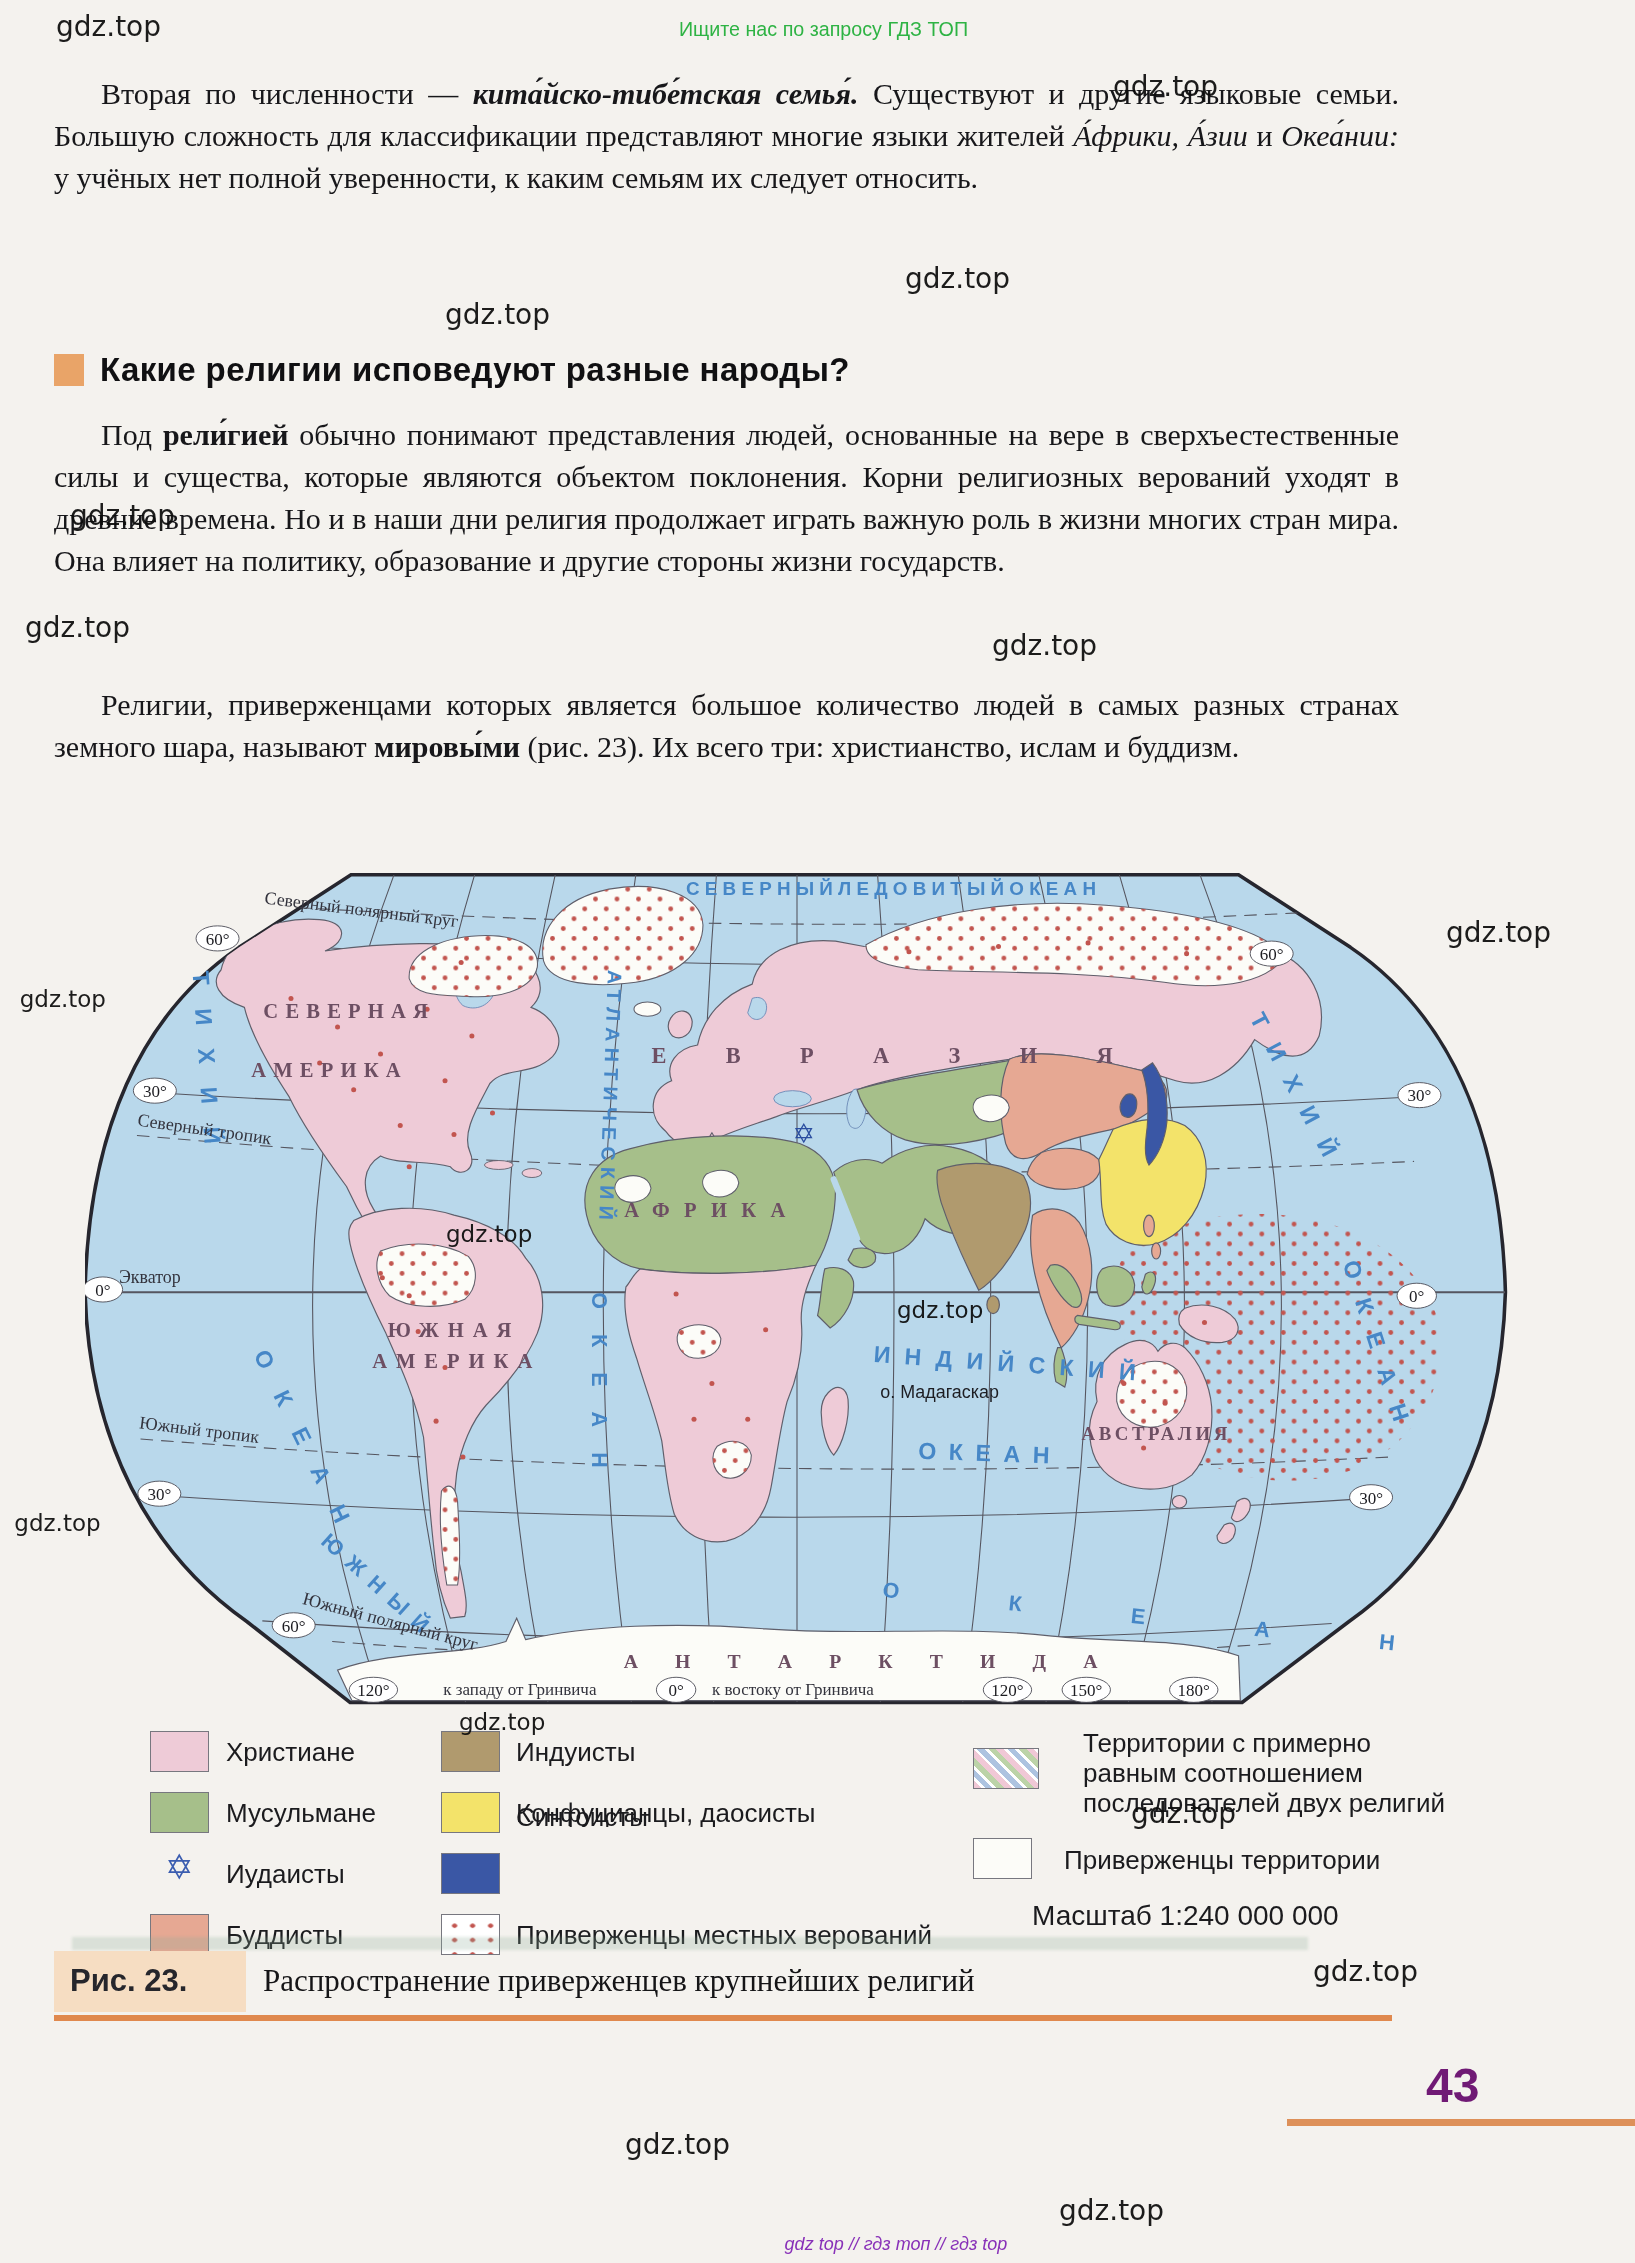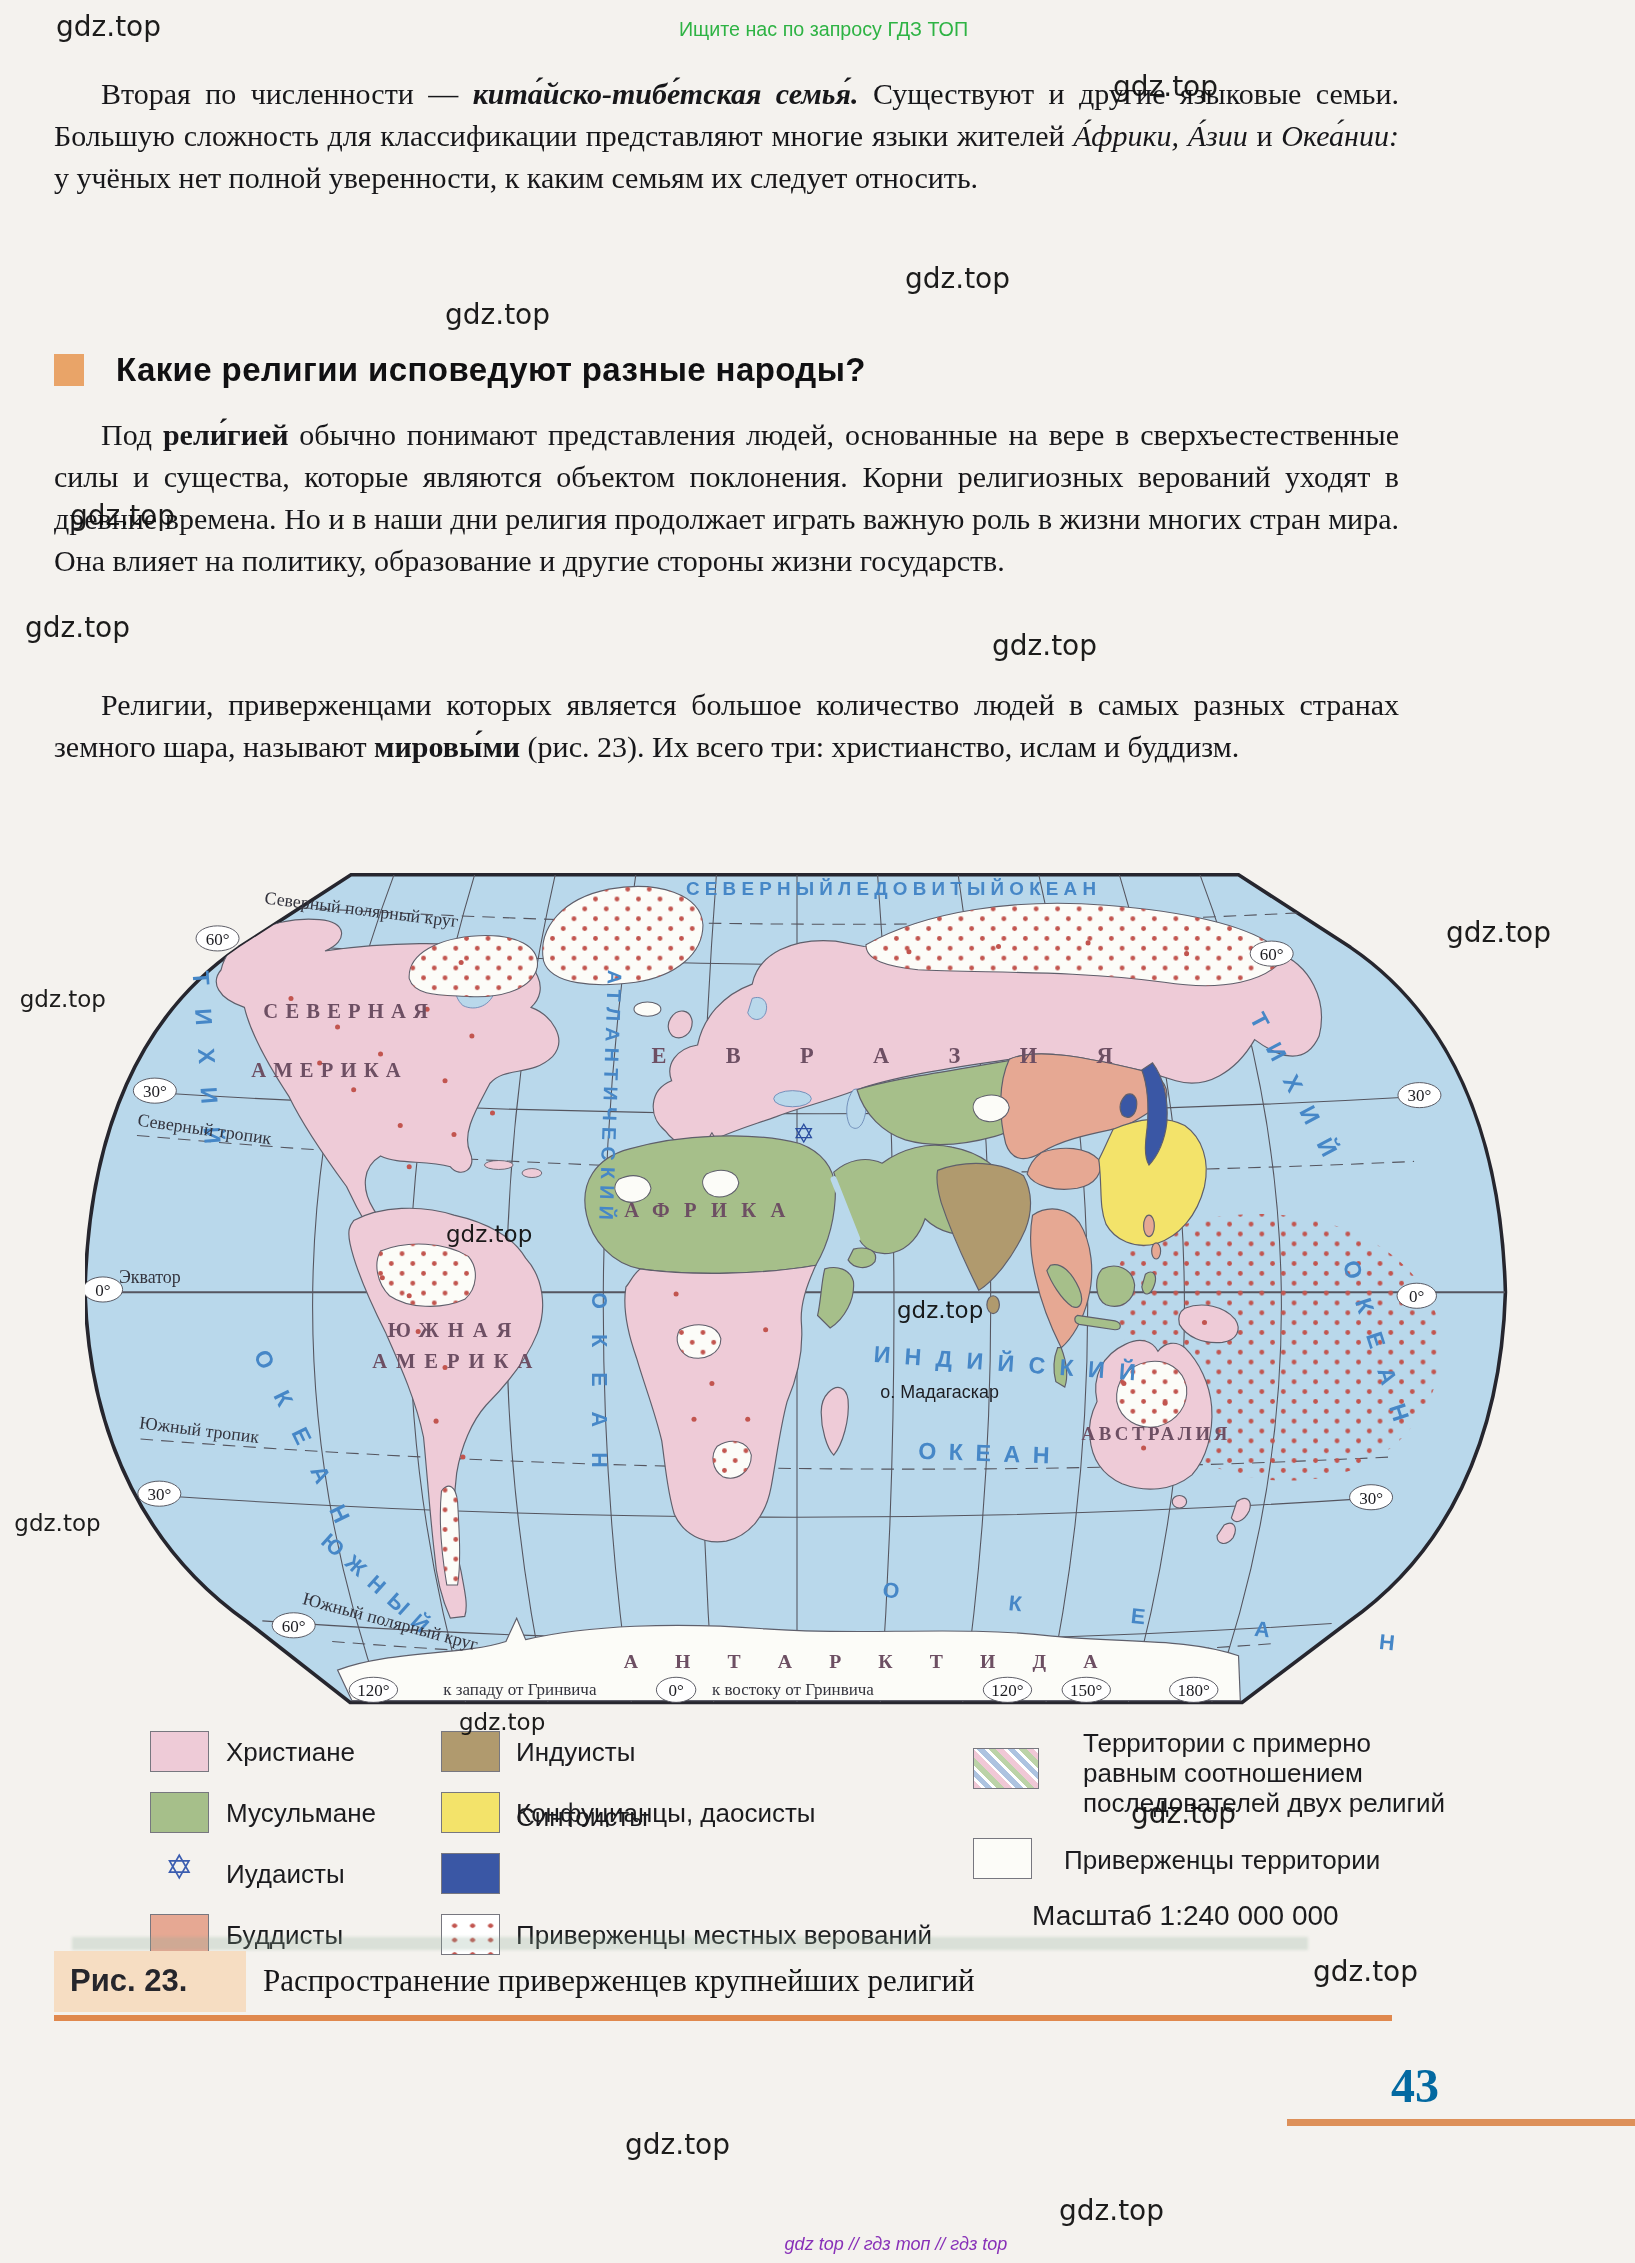--- a/index.html
+++ b/index.html
@@ -19,21 +19,21 @@
   }
   .wm.sm{font-size:23px;}
   .para{
     position:absolute;left:54px;width:1345px;
     font-size:30px;line-height:42px;text-align:justify;text-indent:47px;
   }
   .seg-b{font-weight:bold;}
   .seg-i{font-style:italic;}
   .seg-bi{font-weight:bold;font-style:italic;}
   .heading{
-    position:absolute;left:54px;top:351px;display:flex;align-items:center;gap:32px;
+    position:absolute;left:54px;top:351px;display:flex;align-items:center;gap:16px;
   }
   .heading .sq{width:30px;height:32px;background:#e9a468;flex:0 0 auto;}
   .heading .ht{
     font-family:"Liberation Sans", sans-serif;font-weight:bold;font-size:33px;color:#101012;
     white-space:nowrap;letter-spacing:0.4px;
   }
   .mapwrap{position:absolute;left:85px;top:864px;width:1424px;height:842px;}
   
   .t-ocean{fill:#4687c7;font-family:"Liberation Sans",sans-serif;font-weight:bold;}
   .t-cont{fill:#6d4f63;font-family:"Liberation Serif",serif;font-weight:bold;}
@@ -64,22 +64,22 @@
   .lg-star{position:absolute;font-size:34px;color:#3b5db0;font-family:"DejaVu Sans",sans-serif;line-height:1;}
   .caption-chip{position:absolute;left:54px;top:1951px;width:192px;height:61px;background:#f6ddc2;}
   .caption-fig{
     position:absolute;left:70px;top:1963px;font-family:"Liberation Sans",sans-serif;
     font-weight:bold;font-size:31px;color:#26262c;
   }
   .caption-text{position:absolute;left:263px;top:1963px;font-size:31px;color:#151517;white-space:nowrap;}
   .rule-caption{position:absolute;left:54px;top:2015px;width:1338px;height:6.3px;background:#e0894e;}
   .bleed{position:absolute;left:72px;top:1937px;width:1236px;height:13.4px;
     background:rgba(140,170,150,.25);filter:blur(1.8px);}
-  .pageno{position:absolute;left:1391px;top:2058px;font-family:Liberation Serif, serif;
-    font-weight:bold;font-size:48px;color:#0369a1;}
+  .pageno{position:absolute;left:1426px;top:2058px;font-family:Liberation Sans, sans-serif;
+    font-weight:bold;font-size:48px;color:#701a75;}
   .rule-pageno{position:absolute;left:1287px;top:2119px;width:348px;height:7.2px;background:#dd9059;}
   .footerlinks{position:absolute;left:466px;top:2234px;width:860px;text-align:center;
     font-family:"Liberation Sans",sans-serif;font-size:18px;color:#8830b8;font-style:italic;}
 </style>
 </head>
 <body>
 
 <div class="toplink">Ищите нас по запросу ГДЗ ТОП</div>
 
 <div class="para" style="top:73px;"><span class="seg-r">Вторая по численности — </span><span class="seg-bi">кита́йско-тибе́тская семья́.</span><span class="seg-r"> Существуют и другие языковые семьи. Большую сложность для классификации представляют многие языки жителей </span><span class="seg-i">А́фрики, А́зии</span><span class="seg-r"> и </span><span class="seg-i">Океа́нии:</span><span class="seg-r"> у учёных нет полной уверенности, к каким семьям их следует относить.</span></div>

